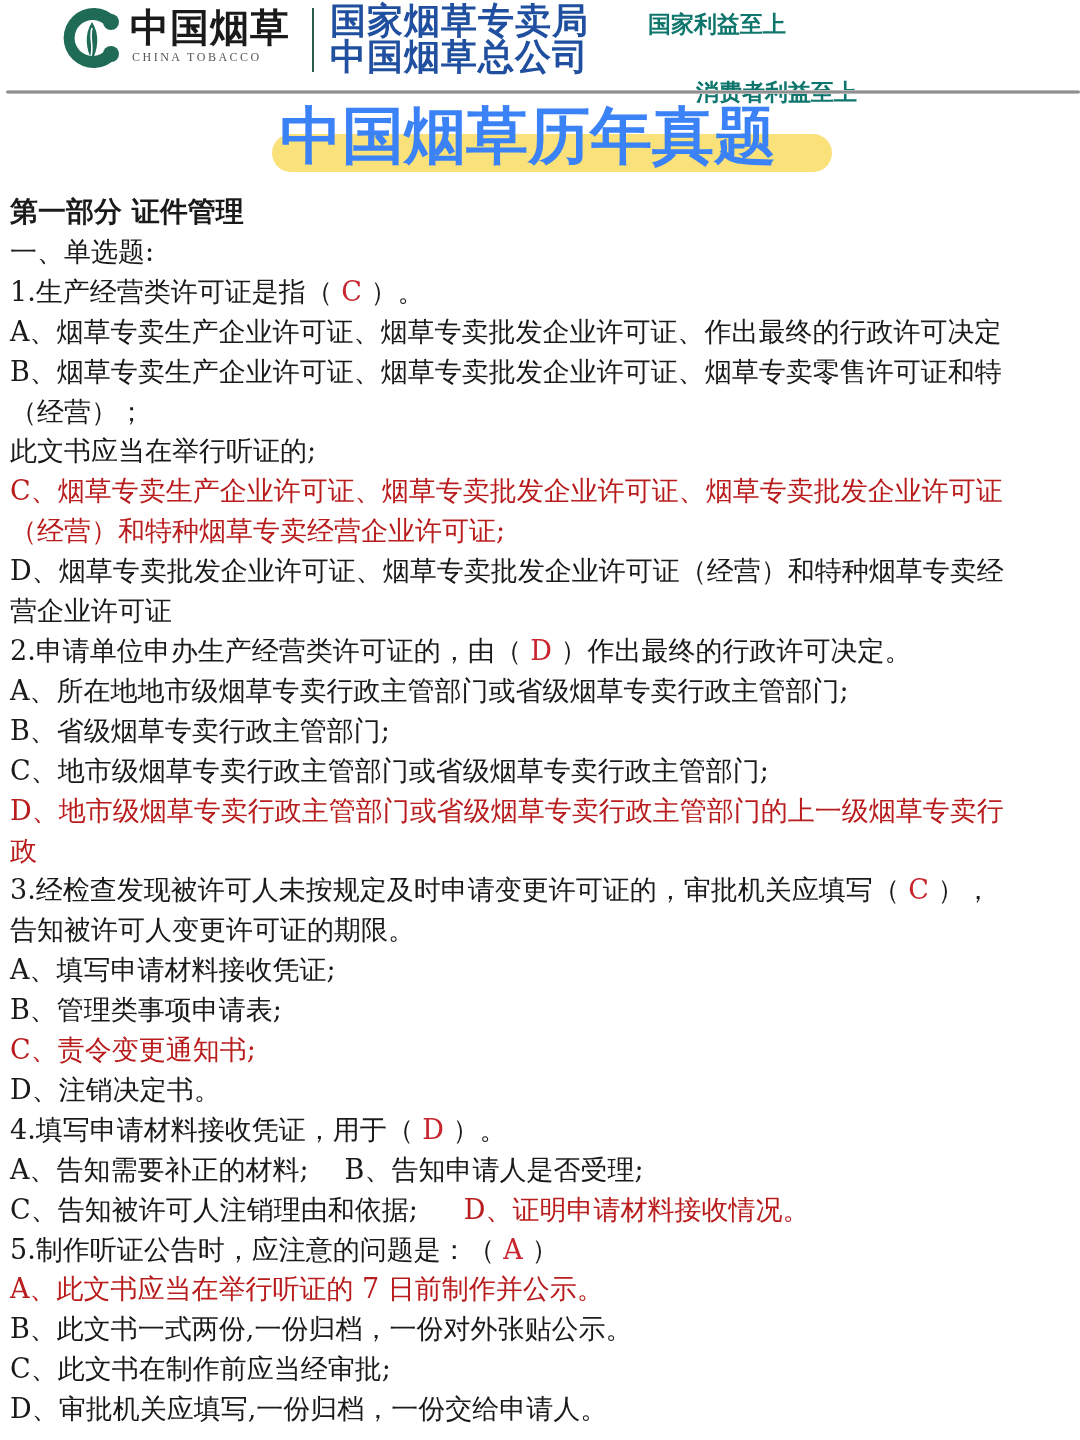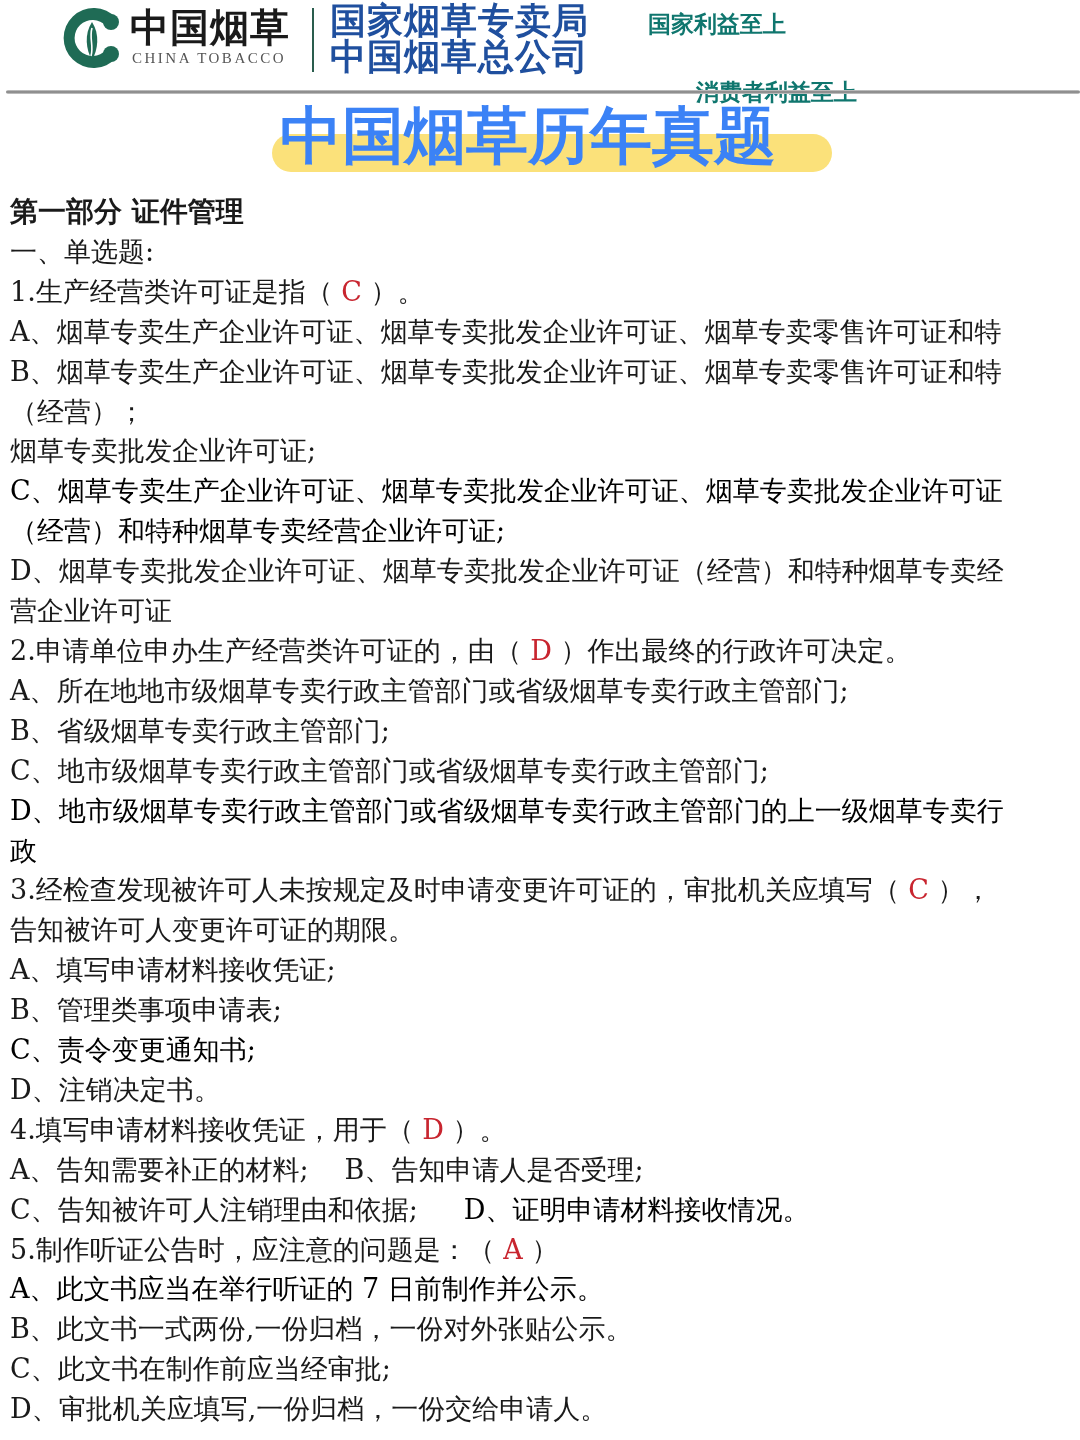--- a/index.html
+++ b/index.html
@@ -2,38 +2,38 @@
 <html><head>
   <meta charset="utf-8">
   <style>
     * { margin: 0; padding: 0; box-sizing: border-box; }
     html, body { width: 1080px; height: 1440px; background: #ffffff; overflow: hidden; }
     body { font-family: "DejaVu Serif", "Liberation Serif", serif; color: #1a1a1a; position: relative; }
 
     .header { position: absolute; left: 0; top: 0; width: 1080px; height: 92px; background: #ffffff; }
     .logo-mark { position: absolute; left: 56px; top: 4px; width: 68px; height: 68px; }
     .logo-cn { position: absolute; left: 130px; top: 6px; font-family: "DejaVu Sans", sans-serif; font-weight: bold; font-size: 39px; color: #1a1a1a; letter-spacing: 1px; line-height: 44px; }
-    .logo-en { position: absolute; left: 132px; top: 50px; font-family: "Liberation Serif", serif; font-size: 15px; color: #555; letter-spacing: 2.5px; text-align: center; }
+    .logo-en { position: absolute; left: 132px; top: 50px; font-family: "Liberation Serif", serif; font-size: 12px; color: #555; letter-spacing: 2.5px; text-align: center; }
     .header-divider { position: absolute; left: 312px; top: 8px; width: 2px; height: 64px; background: #2a5d4e; }
     .org-line { position: absolute; left: 330px; font-family: "DejaVu Sans", sans-serif; font-weight: bold; font-size: 36px; color: #1f4f9e; letter-spacing: 1px; line-height: 34px; }
     .org-line.l1 { top: 4px; }
     .org-line.l2 { top: 40px; }
     .motto { position: absolute; font-family: "DejaVu Sans", sans-serif; font-weight: bold; font-size: 23px; color: #0f766e; letter-spacing: 0px; line-height: 28px; }
     .motto.m1 { left: 648px; top: 10px; }
     .motto.m2 { left: 696px; top: 42px; margin-top: 36px; }
     .header-rule { position: absolute; left: 6px; top: 90px; width: 1074px; height: 4px; background: linear-gradient(#cfcfcf, #7a7a7a 50%, #cfcfcf); border-radius: 2px; }
 
     .title-wrap { position: absolute; left: 272px; top: 100px; width: 560px; height: 76px; }
     .title-highlight { position: absolute; left: 0; top: 34px; width: 560px; height: 38px; background: #fbe17a; border-radius: 20px; }
     .title-text { position: absolute; left: 8px; top: 0; width: 520px; font-family: "DejaVu Serif", serif; font-weight: bold; font-size: 62px; line-height: 72px; color: #3b82f6; letter-spacing: 0px; white-space: nowrap; }
 
     .content { position: absolute; left: 10px; top: 192px; width: 1060px; }
     .line { font-size: 27px; line-height: 39.9px; white-space: nowrap; }
     .line.section { font-family: "DejaVu Sans", sans-serif; font-weight: bold; font-size: 28px; }
-    .red { color: #000000; }
+    .red { color: #b91c1c; }
     .ans { color: #c8252f; }
     .gap { display: inline-block; width: 36px; }
     .gap2 { display: inline-block; width: 46px; }
   </style>
 </head>
 <body>
 
 <div class="header">
   <svg class="logo-mark" viewBox="0 0 68 68">
     <path d="M60 14 A30 30 0 1 0 60 54 L50 46 A18 18 0 1 1 50 22 Z" fill="#1f6b55"></path>
@@ -55,24 +55,24 @@
 <div class="title-wrap">
   <div class="title-highlight"></div>
   <div class="title-text">中国烟草历年真题</div>
 </div>
 
 <div class="content">
   <div class="line section">第一部分 证件管理</div>
   <div class="line">一、单选题:</div>
 
   <div class="line"><span>1.生产经营类许可证是指（ </span><span class="ans">C</span><span> ）。</span></div>
-  <div class="line">A、烟草专卖生产企业许可证、烟草专卖批发企业许可证、烟草专卖零售许可证和特</div>
+  <div class="line">A、烟草专卖生产企业许可证、烟草专卖批发企业许可证、作出最终的行政许可决定</div>
   <div class="line">B、烟草专卖生产企业许可证、烟草专卖批发企业许可证、烟草专卖零售许可证和特</div>
   <div class="line">（经营）；</div>
-  <div class="line">烟草专卖批发企业许可证;</div>
+  <div class="line">此文书应当在举行听证的;</div>
   <div class="line red">C、烟草专卖生产企业许可证、烟草专卖批发企业许可证、烟草专卖批发企业许可证</div>
   <div class="line red">（经营）和特种烟草专卖经营企业许可证;</div>
   <div class="line">D、烟草专卖批发企业许可证、烟草专卖批发企业许可证（经营）和特种烟草专卖经</div>
   <div class="line">营企业许可证</div>
 
   <div class="line"><span>2.申请单位申办生产经营类许可证的，由（ </span><span class="ans">D</span><span> ）作出最终的行政许可决定。</span></div>
   <div class="line">A、所在地地市级烟草专卖行政主管部门或省级烟草专卖行政主管部门;</div>
   <div class="line">B、省级烟草专卖行政主管部门;</div>
   <div class="line">C、地市级烟草专卖行政主管部门或省级烟草专卖行政主管部门;</div>
   <div class="line red">D、地市级烟草专卖行政主管部门或省级烟草专卖行政主管部门的上一级烟草专卖行</div>

